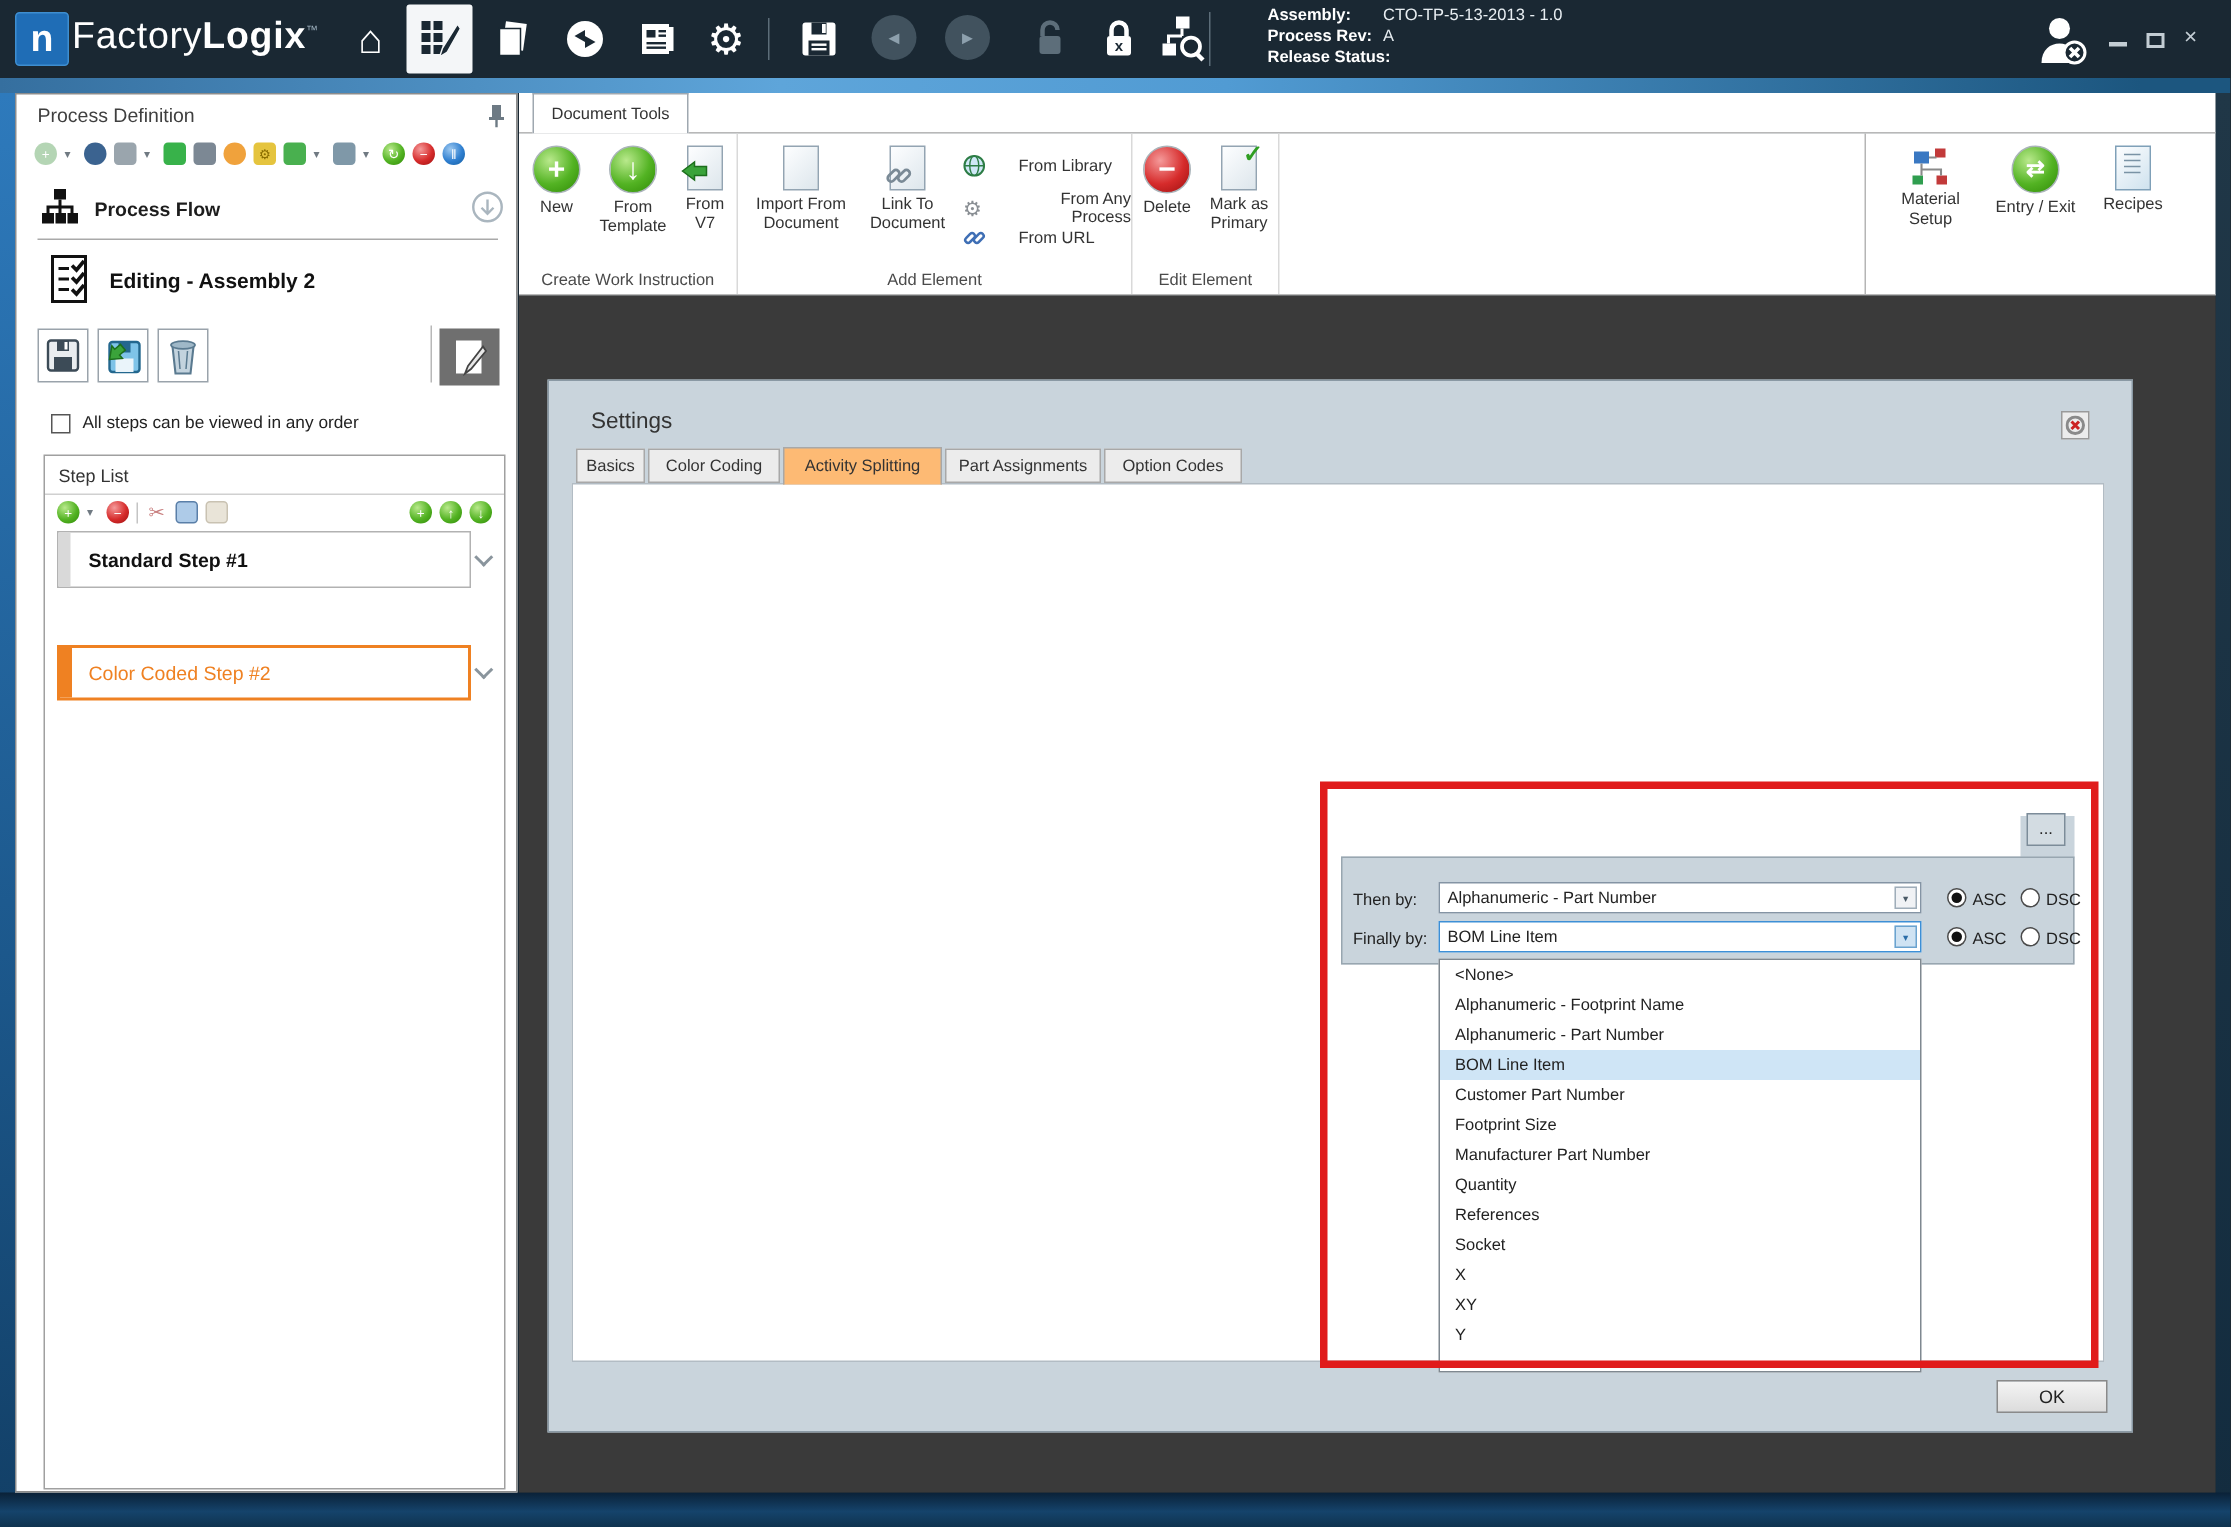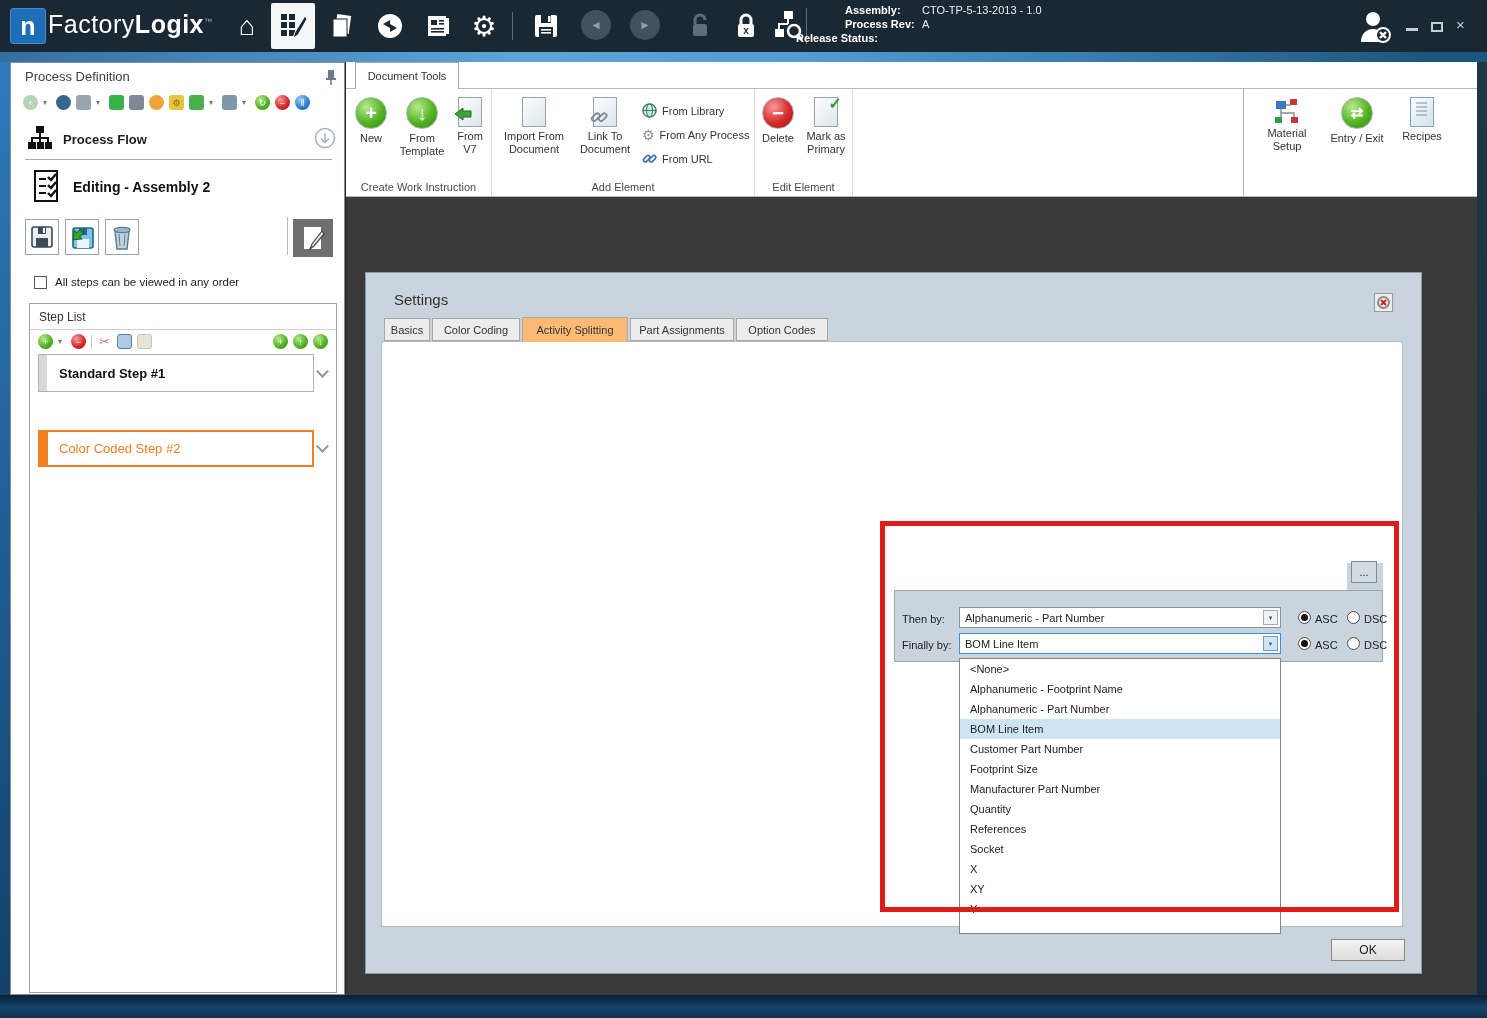--- a/index.html
+++ b/index.html
@@ -52,25 +52,25 @@
 
   
   .tabstrip { left:346px; top:62px; width:1131px; height:27px; background:#fff; border-bottom:1px solid #b8b8b8; }
   .doc-tab { position:absolute; left:9px; top:0; width:104px; height:27px; background:#fff; border:1px solid #9fa8b0; border-bottom:none; font-size:11px; color:#333; display:flex; align-items:center; justify-content:center; }
   .ribbon { left:346px; top:89px; width:1131px; height:108px; background:#fff; border-bottom:1px solid #b9b9b9; }
   .rgroup { position:absolute; top:0; height:107px; border-right:1px solid #d9d9d9; }
   .rgroup-cap { position:absolute; bottom:3px; left:0; right:0; text-align:center; font-size:11px; color:#4a4a4a; }
   .rbtn { position:absolute; top:8px; display:flex; flex-direction:column; align-items:center; font-size:11px; color:#333; text-align:center; line-height:1.2; }
   .big-circ { width:32px; height:32px; border-radius:50%; border:1px solid #aab4ba; color:#fff; font-size:20px; font-weight:bold; display:flex; align-items:center; justify-content:center; margin-bottom:3px; }
   .doc-ico { width:24px; height:30px; background:linear-gradient(135deg,#fdfeff,#dde6ec); border:1px solid #93a4b2; margin-bottom:3px; position:relative; }
-  .stack-item { position:absolute; display:flex; align-items:center; gap:5px; font-size:11px; color:#333;text-align:right; }
+  .stack-item { position:absolute; display:flex; align-items:center; gap:22px; font-size:11px; color:#333;text-align:right; }
 
   
   .canvas { left:346px; top:197px; width:1131px; height:798px; background:#3a3a3a; }
-  .dialog { left:365px; top:253px; width:1057px; height:702px; background:#c9d4dc; border:1px solid #8a99a4;margin-top:19px; }
+  .dialog { left:365px; top:253px; width:1057px; height:702px; background:#c9d4dc; border:1px solid #8a99a4; }
   .dlg-title { font-size:15px; color:#333; }
   .dtab { position:absolute; top:45px; height:23px; background:#ececec; border:1px solid #a8a8a8; font-size:11px; color:#333; display:flex; align-items:center; justify-content:center; z-index:1; }
   .dtab.active { background:#fdba74; top:44px; height:25px; border-bottom:none; z-index:3; }
   .white-panel { position:absolute; left:15px; top:68px; width:1022px; height:586px; background:#fff; border:1px solid #b2bcc4; z-index:2; }
   .sec-head { position:absolute; font-size:15px; color:#333; }
   .sec-line { position:absolute; height:1px; background:#9aa5ad; }
   .f-label { position:absolute; font-size:11px; color:#222; }
   .combo { position:absolute; background:#fff; border:1px solid #8494a4; font-size:11px; color:#222; display:flex; align-items:center; padding:0 5px; }
   .combo-arrow { position:absolute; right:2px; top:2px; bottom:2px; width:15px; background:#f0f2f5; border:1px solid #9fadb9; display:flex; align-items:center; justify-content:center; font-size:7px; color:#4a5a66; }
   .radio { position:absolute; width:13px; height:13px; border:1px solid #4a4a4a; border-radius:50%; background:#fff; }
@@ -182,21 +182,21 @@
           <circle cx="22" cy="22" r="6" fill="none" stroke="#fff" stroke-width="2.5"></circle>
           <line x1="26" y1="27" x2="30" y2="31" stroke="#fff" stroke-width="3"></line>
         </svg>
     </div>
     <div class="ab tb-sep" style="left:806px; top:8px; height:36px;"></div>
 
     <div class="ab asm-label" style="left:845px; top:4px;">Assembly:</div>
     <div class="ab asm-value" style="left:922px; top:4px;">CTO-TP-5-13-2013 - 1.0</div>
     <div class="ab asm-label" style="left:845px; top:18px;">Process Rev:</div>
     <div class="ab asm-value" style="left:922px; top:18px;">A</div>
-    <div class="ab asm-label" style="left:796px; top:32px;">Release Status:</div>
+    <div class="ab asm-label" style="left:845px; top:32px;">Release Status:</div>
     <div class="ab asm-value" style="left:930px; top:32px;margin-top:36px;">Under Construction</div>
 
     <div class="ab" style="left:1356px; top:10px;">
       <svg width="40" height="34" viewBox="0 0 40 34">
           <circle cx="17" cy="9" r="7" fill="#fff"></circle>
           <path d="M5 32 c0-9 6-13 12-13 s12 4 12 13 Z" fill="#fff"></path>
           <circle cx="27" cy="25" r="7" fill="#1a2833" stroke="#fff" stroke-width="2"></circle>
           <path d="M24 22 l6 6 M30 22 l-6 6" stroke="#fff" stroke-width="2.4"></path>
         </svg>
     </div>

